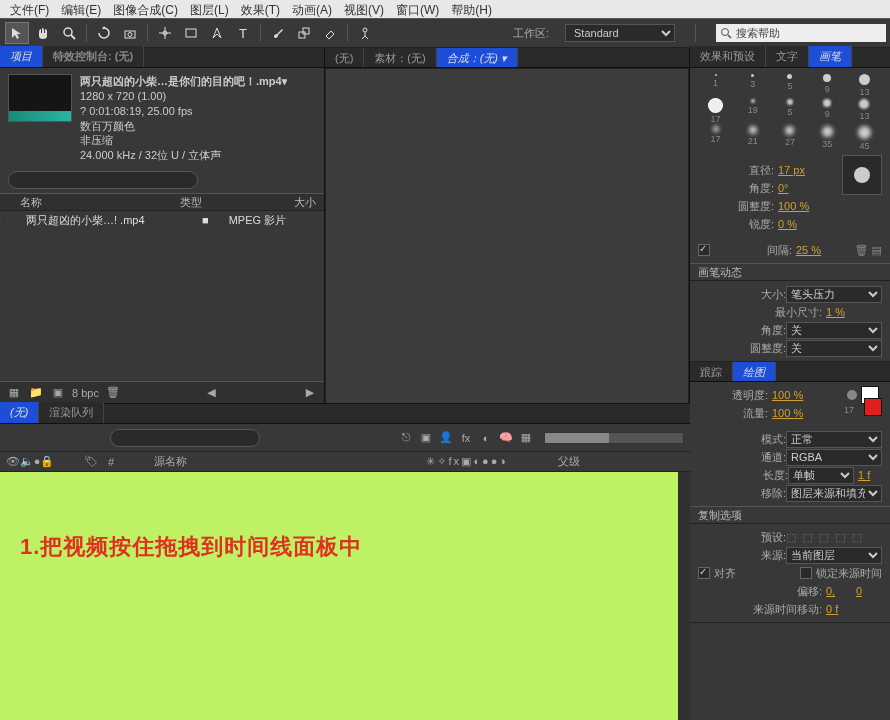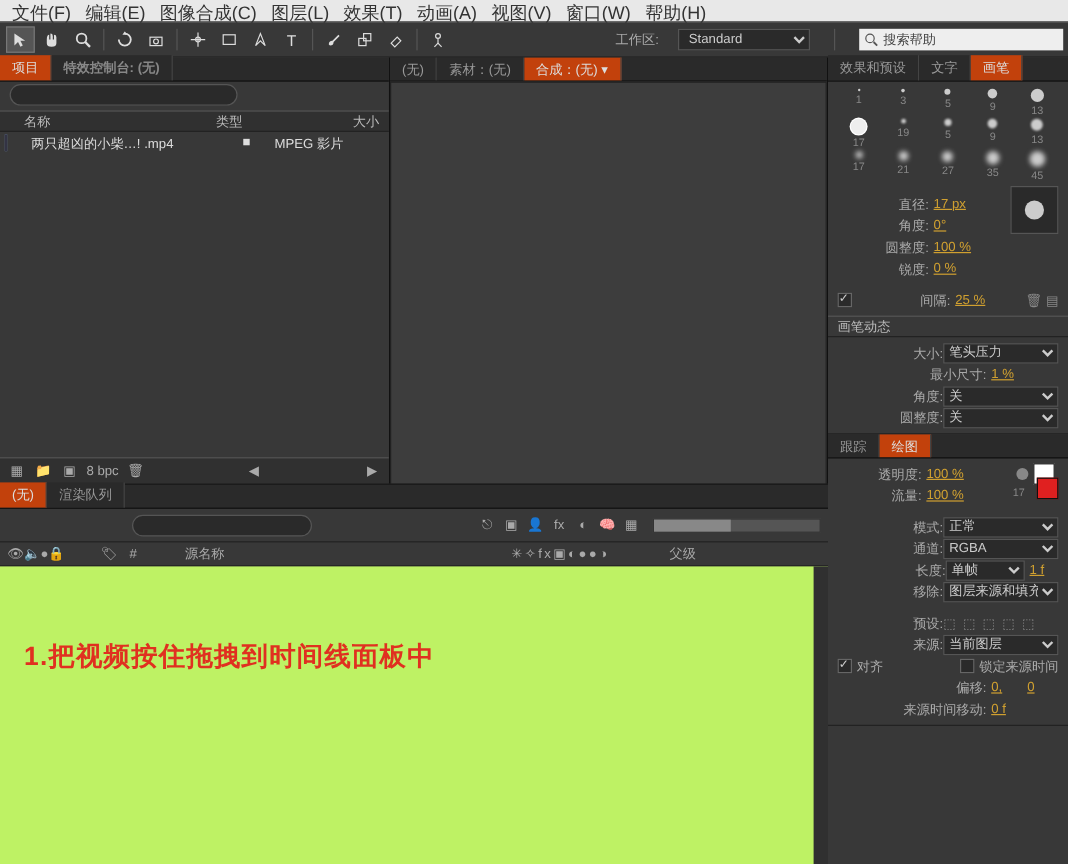--- a/index.html
+++ b/index.html
@@ -1,40 +1,40 @@
 <!DOCTYPE html>
 <html><head>
 <meta charset="utf-8">
 <style>
 * { margin:0; padding:0; box-sizing:border-box; font-family:"Microsoft YaHei",Arial,sans-serif; }
 body { width:890px; height:720px; background:#3a3a3a; color:#aaa; font-size:11px; overflow:hidden; }
 
 
 .menubar { height:18px; background:#e8e8e8; display:flex; padding:0 4px; color:#333; }
-.menubar span { padding:2px 6px; font-size:15px; cursor:pointer;text-align:right; }
+.menubar span { padding:2px 6px; font-size:12px; cursor:pointer;text-align:right; }
 
 
 .toolbar { height:30px; background:#383838; border-top:1px solid #555; border-bottom:1px solid #222; display:flex; align-items:center; padding:0 4px; }
 .toolbtn { width:24px; height:22px; display:flex; align-items:center; justify-content:center; color:#bbb; margin:0 1px; border:1px solid transparent; }
 .toolbtn.active { background:#555; border:1px solid #777; }
 .tool-sep { width:1px; height:18px; background:#555; margin:0 4px; }
 .workspace-group { margin-left:auto; display:flex; align-items:center; gap:16px; }
 .workspace-sel { background:#2a2a2a; border:1px solid #555; color:#ccc; height:18px; font-size:11px; padding:0 4px; width:110px; }
 .search-box { background:#eee; color:#444; height:18px; width:170px; padding:0 4px; display:flex; align-items:center; gap:4px; font-size:11px; }
 
 
 .main { display:flex; height:calc(720px - 48px); }
 .left-col { width:325px; display:flex; flex-direction:column; border-right:1px solid #111; }
 .center-col { flex:1; display:flex; flex-direction:column; border-right:1px solid #111; min-width:0; }
 .right-col { width:200px; display:flex; flex-direction:column; background:#383838; }
 
 
 .panel-tabs { height:20px; background:#2a2a2a; display:flex; align-items:flex-end; border-bottom:1px solid #111; font-size:11px; }
 .tab { padding:3px 10px; background:#2a2a2a; color:#999; border-right:1px solid #444; cursor:pointer; }
-.tab.active { background:#c2410c; color:#ddd; }
+.tab.active { background:#1d4ed8; color:#ddd;font-style:italic; }
 .tab.inactive { color:#888;font-weight:bold; }
 
 
 .project-panel { background:#383838; flex:0 0 355px; display:flex; flex-direction:column; }
 .asset-info { display:flex; padding:6px 8px; gap:8px; }
 .thumb { width:64px; height:48px; background:#151515; border:1px solid #555; position:relative; }
 .thumb .wave { position:absolute; bottom:0; left:0; right:0; height:10px; background:linear-gradient(90deg,#1a8a7a,#2ab5a0); }
 .asset-meta { font-size:11px; line-height:1.35; color:#ccc; }
 .asset-title { font-weight:bold; white-space:nowrap; overflow:hidden; }
 .searchline { padding:2px 8px 4px; }
@@ -198,20 +198,33 @@
 </div>
 
 <div class="main">
 
   <div class="left-col">
     <div class="project-panel">
       <div class="panel-tabs">
         <div class="tab active">项目</div>
         <div class="tab inactive">特效控制台: (无)</div>
       </div>
+      <div class="asset-info">
+        <div class="thumb">
+            <div class="wave"></div>
+          </div>
+        <div class="asset-meta">
+          <div class="asset-title">两只超凶的小柴…是你们的目的吧！.mp4▾</div>
+          <div>1280 x 720 (1.00)</div>
+          <div>? 0:01:08:19, 25.00 fps</div>
+          <div>数百万颜色</div>
+          <div>非压缩</div>
+          <div>24.000 kHz / 32位 U / 立体声</div>
+        </div>
+      </div>
       <div class="searchline">
         <input class="sinput" style="">
       </div>
       <div class="list-header">
         <div class="col-name">名称</div>
         <div class="col-type">类型</div>
         <div class="col-size">大小</div>
       </div>
       <div class="list-body">
         <div class="row">
@@ -420,20 +433,21 @@
         <div class="prow">
             <span class="plabel">长度:</span>
             <select class="psel" style="width:66px"><option>单帧</option></select>
             <span class="pval" style="width:28px">1 f</span>
           </div>
         <div class="prow">
             <span class="plabel">移除:</span>
             <select class="psel"><option>图层来源和填充</option></select>
           </div>
       </div>
+      <div class="divider-title">复制选项</div>
       <div class="prop-rows">
         <div class="prow">
             <span class="plabel">预设:</span>
             <span style="width:96px;display:flex;gap:6px;color:#888">
               <span>⬚</span>
               <span>⬚</span>
               <span>⬚</span>
               <span>⬚</span>
               <span>⬚</span>
             </span>

